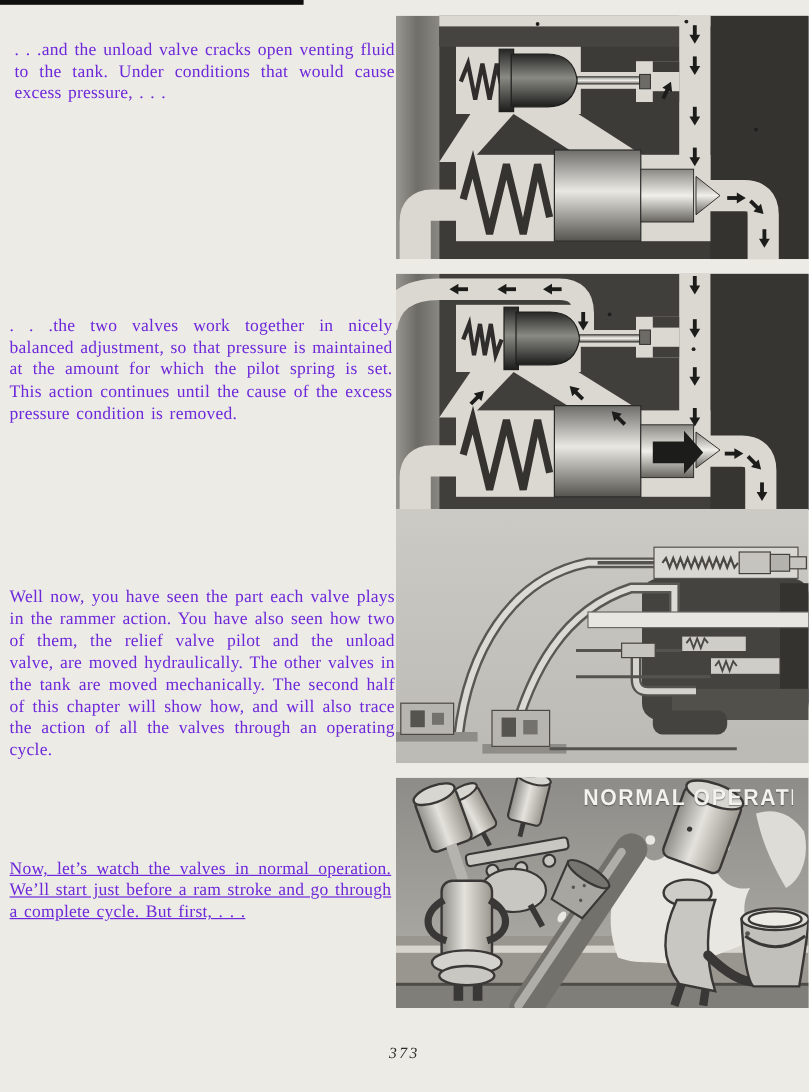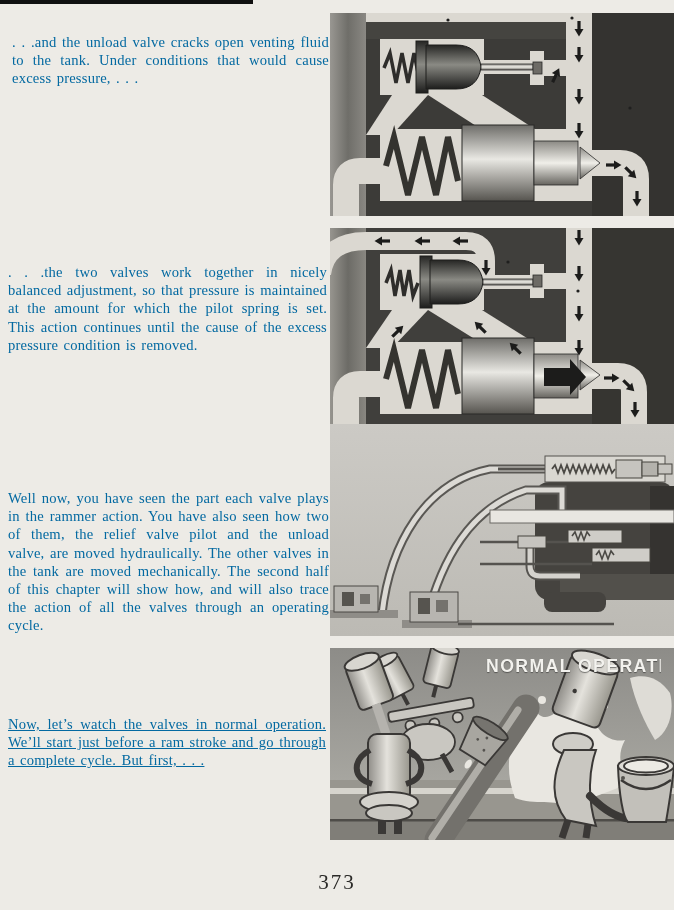--- a/index.html
+++ b/index.html
@@ -1,27 +1,27 @@
 <!DOCTYPE html>
 <html><head>
 <meta charset="utf-8">
 <style>
   html,body{margin:0;padding:0;}
   body{width:674px;height:910px;position:relative;overflow:hidden;
        background:#edecE8;font-family:"Liberation Serif", serif;}
   .page{position:absolute;inset:0;width:674px;height:910px;background:#edebe6;}
   .scan-bar{position:absolute;left:0;top:0;width:253px;height:4px;background:#101010;}
-  .para{position:absolute;margin:0;color:#0369a1;font-size:14.6px;line-height:18.2px;
+  .para{position:absolute;margin:0;color:#6d28d9;font-size:14.6px;line-height:18.2px;
         text-align:justify;letter-spacing:.2px;word-spacing:1.5px;}
   .p1{left:12px;top:33px;width:317px;}
   .p2{left:8px;top:263px;width:319px;}
   .p3{left:8px;top:489px;width:321px;}
   .p4{left:8px;top:715px;width:318px;text-decoration:underline;}
   .page-number{position:absolute;left:0;top:870px;width:674px;text-align:center;
-        color:#2b2a28;font-size:21px;letter-spacing:2px;}
+        color:#2b2a28;font-size:13px;letter-spacing:2px;font-style:italic;}
   .fig{position:absolute;left:330px;width:344px;overflow:hidden;}
   .fig svg{display:block;}
   #fig1{top:13px;height:203px;}
   #fig2{top:228px;height:197px;}
   #fig3{top:424px;height:212px;}
   #fig4{top:648px;height:192px;}
   .cartoon-caption{position:absolute;left:486px;top:655px;width:188px;height:26px;
         overflow:hidden;white-space:nowrap;color:#f3f2ee;
         font-family:"Liberation Sans", sans-serif;font-weight:bold;font-size:19px;
         letter-spacing:1.5px;transform:scaleX(.93);transform-origin:left center;

